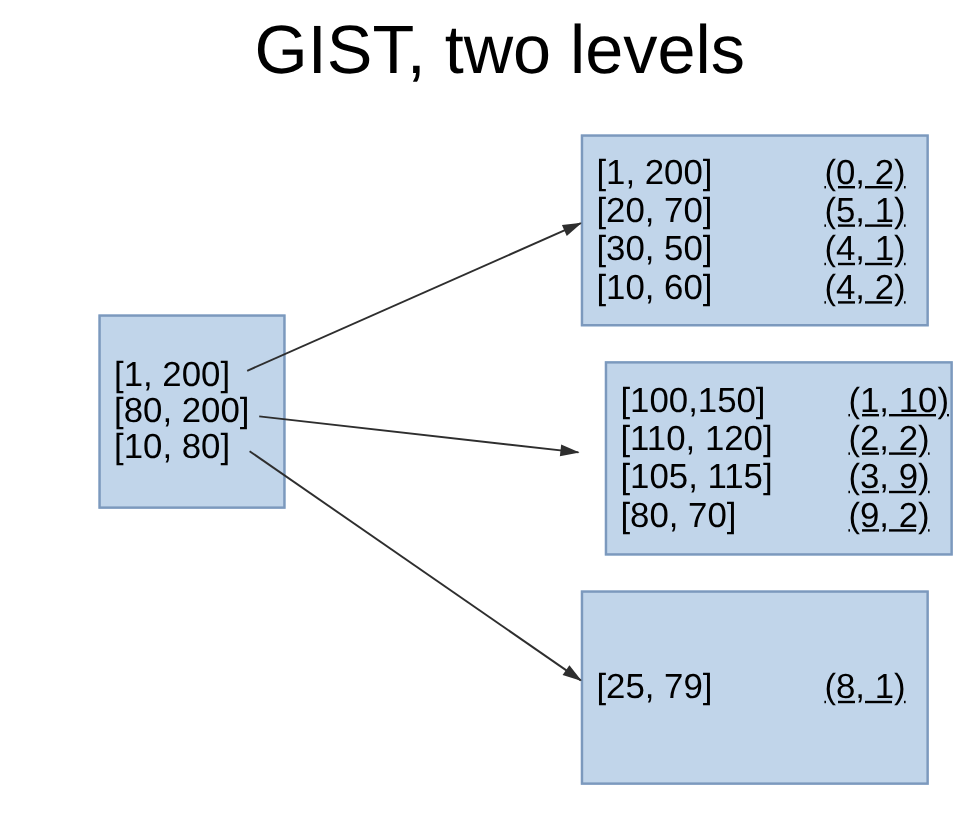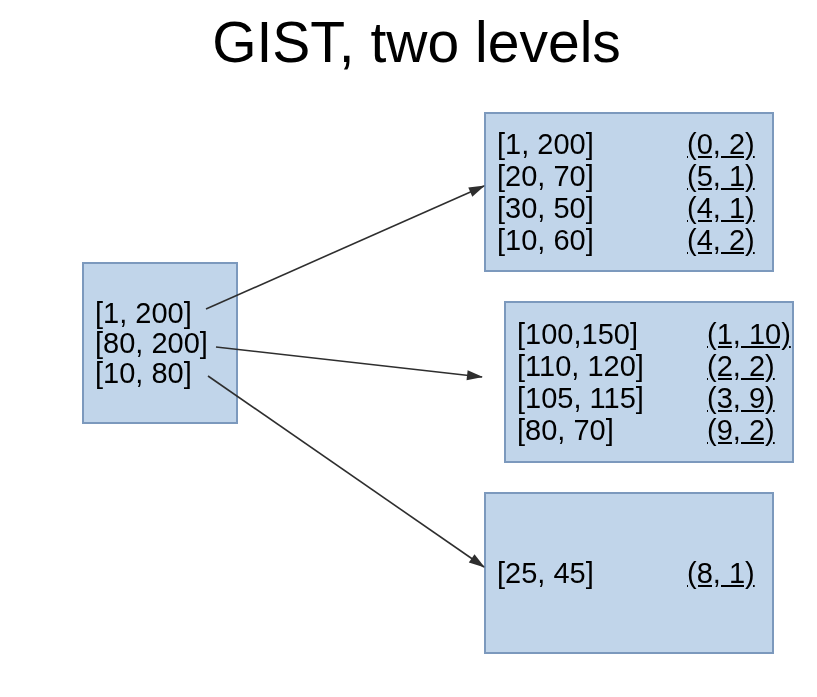--- a/index.html
+++ b/index.html
@@ -120,21 +120,21 @@
       <span class="pointer">(3, 9)</span>
     </div>
     <div class="row">
       <span class="interval">[80, 70]</span>
       <span class="pointer">(9, 2)</span>
     </div>
   </div>
 
   <div class="node leaf-node leaf-2">
     <div class="row">
-      <span class="interval">[25, 45]</span>
+      <span class="interval">[25, 79]</span>
       <span class="pointer">(8, 1)</span>
     </div>
   </div>
 
   <svg class="arrows" width="817" height="697" viewBox="0 0 817 697">
     <defs>
       <marker id="arrowhead" markerUnits="userSpaceOnUse" markerWidth="18" markerHeight="12" refX="16" refY="6" orient="auto">
         <path class="head" d="M1,1 L17,6 L1,11 Z"></path>
       </marker>
     </defs>

